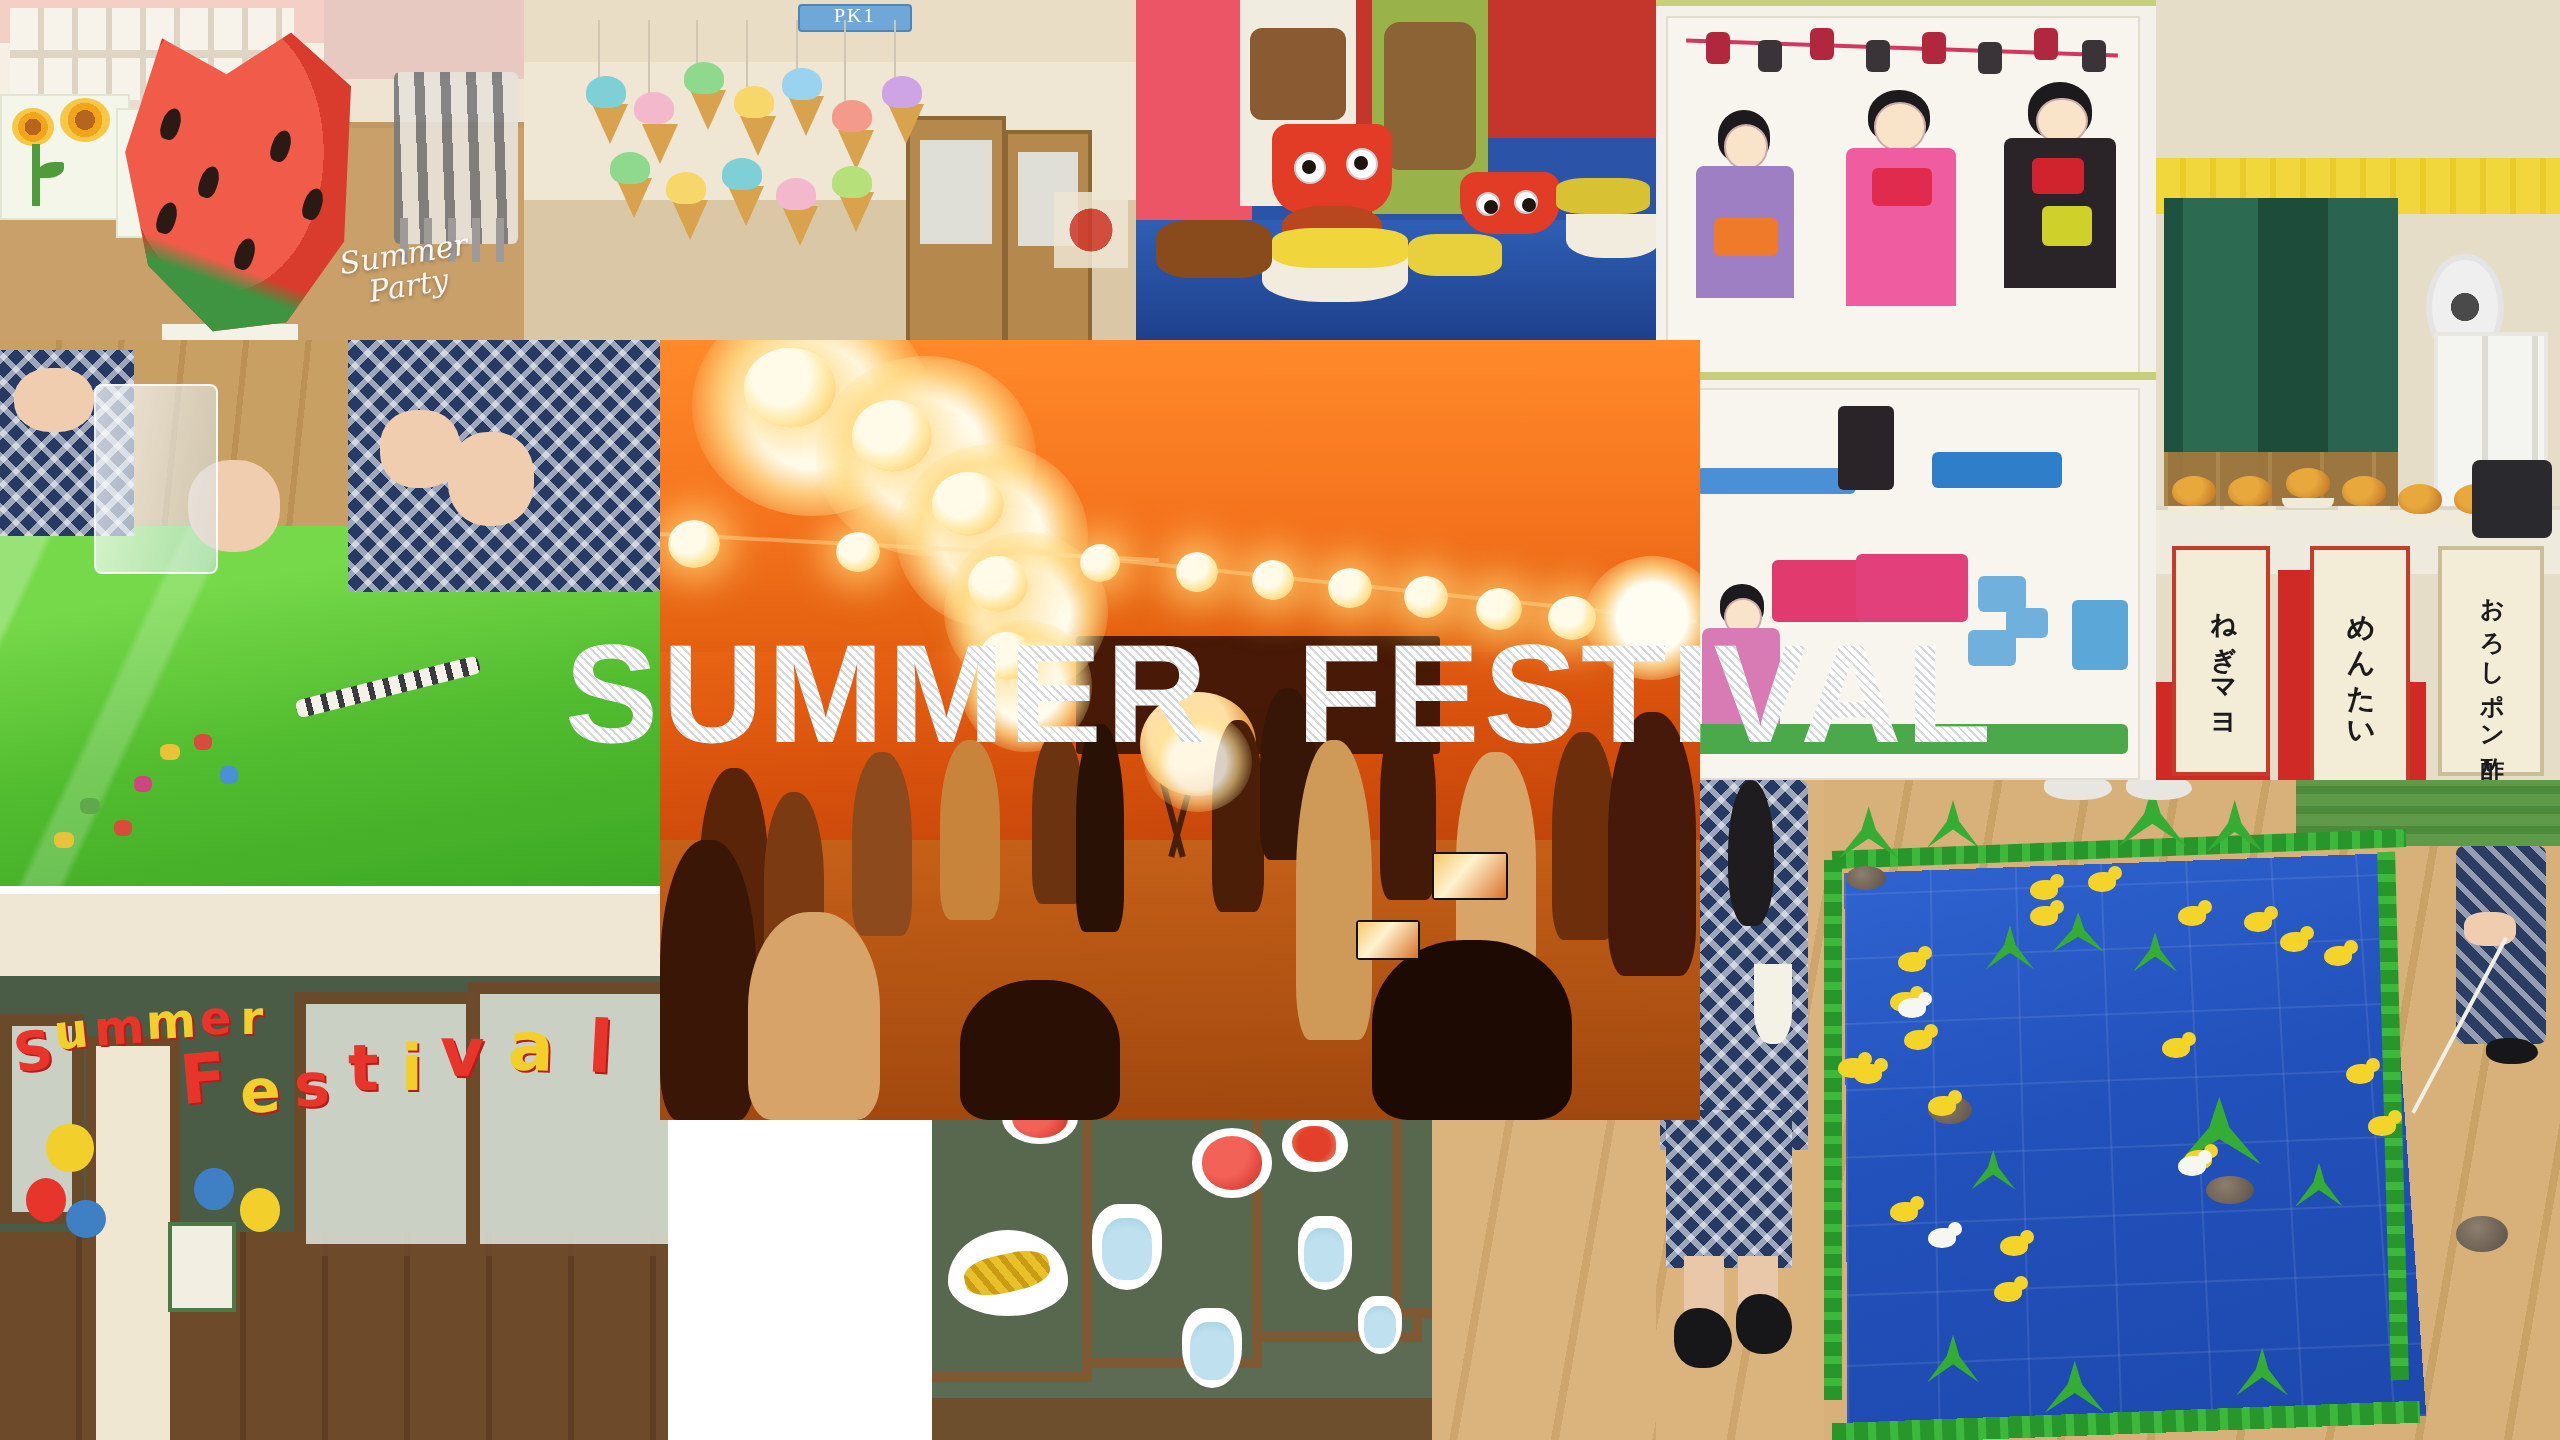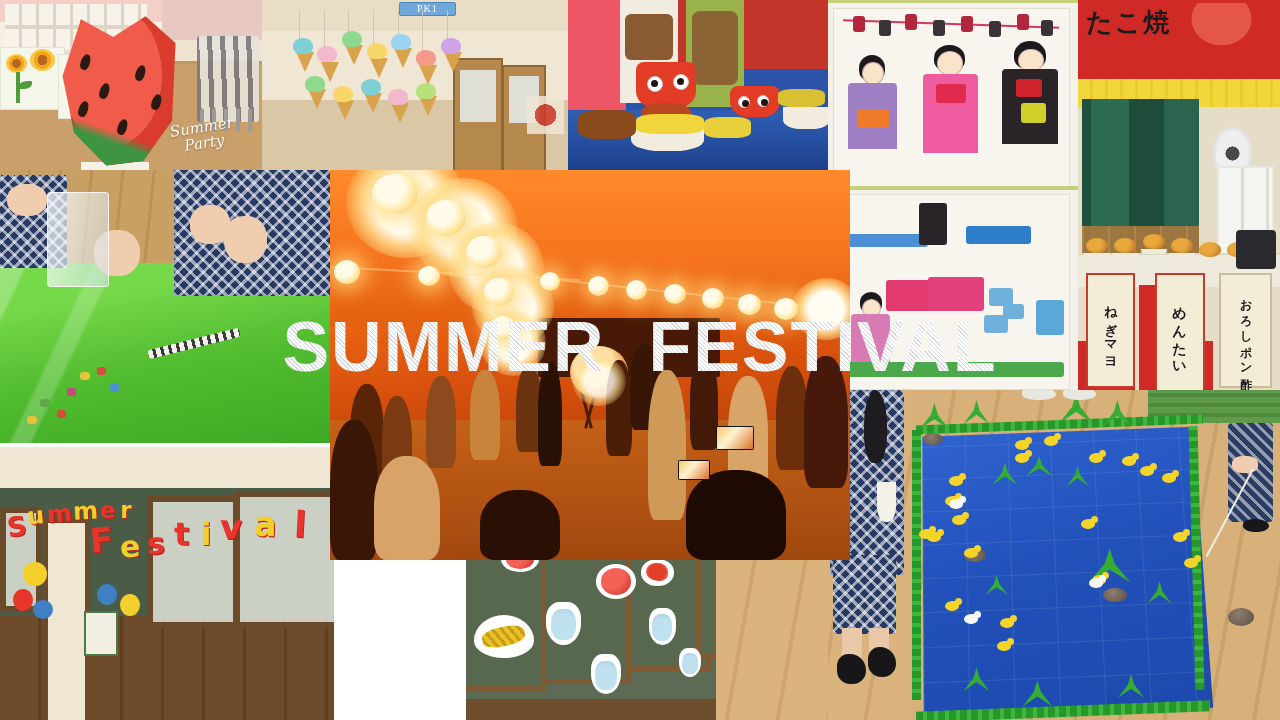--- a/index.html
+++ b/index.html
@@ -413,24 +413,20 @@
       <div class="kid" style="left:6%;top:50%;width:20%;height:44%;">
         <div class="kid-hair" style="left:26%;top:0;width:46%;height:24%;"></div>
         <div class="kid-face" style="left:30%;top:8%;width:36%;height:20%;"></div>
         <div class="kid-body" style="left:6%;top:26%;width:84%;height:60%;background:#d87ab3;"></div>
       </div>
       <div class="scribble" style="left:2%;top:86%;width:96%;height:8%;background:#4ba84b;"></div>
     </div>
   </div>
 
   <div class="tile t-stall" style="left:1078px;top:0;width:202px;height:396px;">
-    <div class="st-banner">
-      <div class="st-bannertxt">たこ焼</div>
-      <div class="st-octo"></div>
-    </div>
     <div class="st-frill"></div>
     <div class="st-curtain"></div>
     <div class="st-railing"></div>
     <div class="st-fan"></div>
     <div class="st-shelf"></div>
     <div class="st-counter"></div>
 
     <div class="tako" style="left:4%;top:60%;"></div>
     <div class="tako-tray" style="left:3%;top:64%;"></div>
     <div class="tako" style="left:18%;top:60%;"></div>

